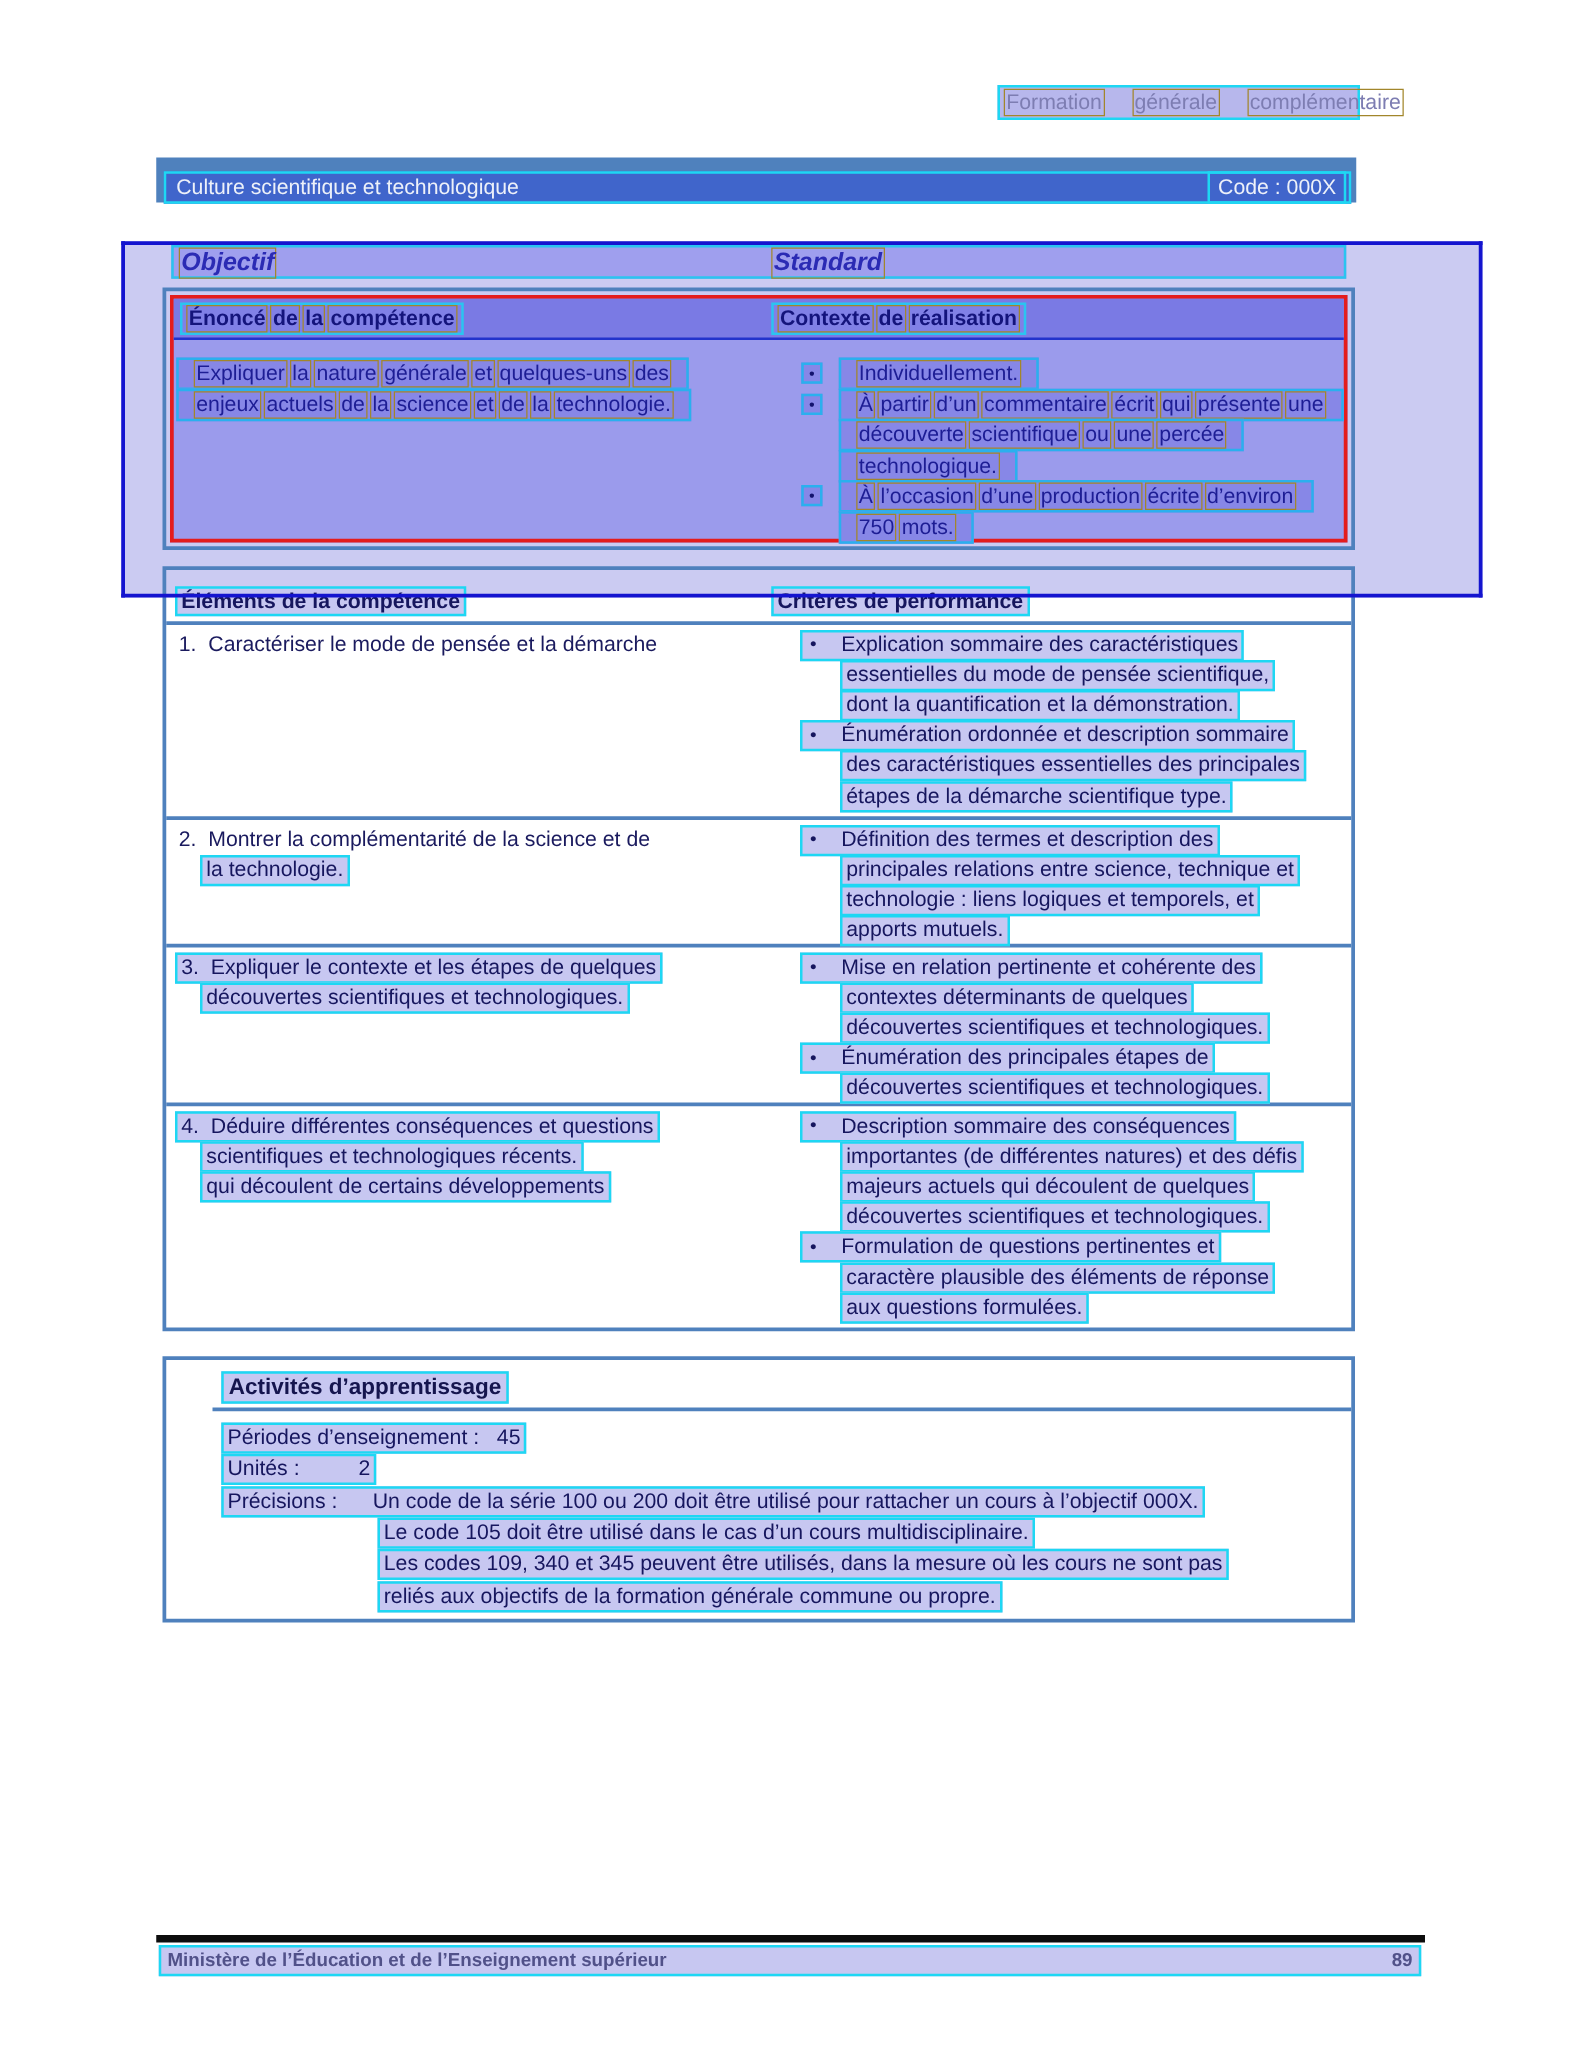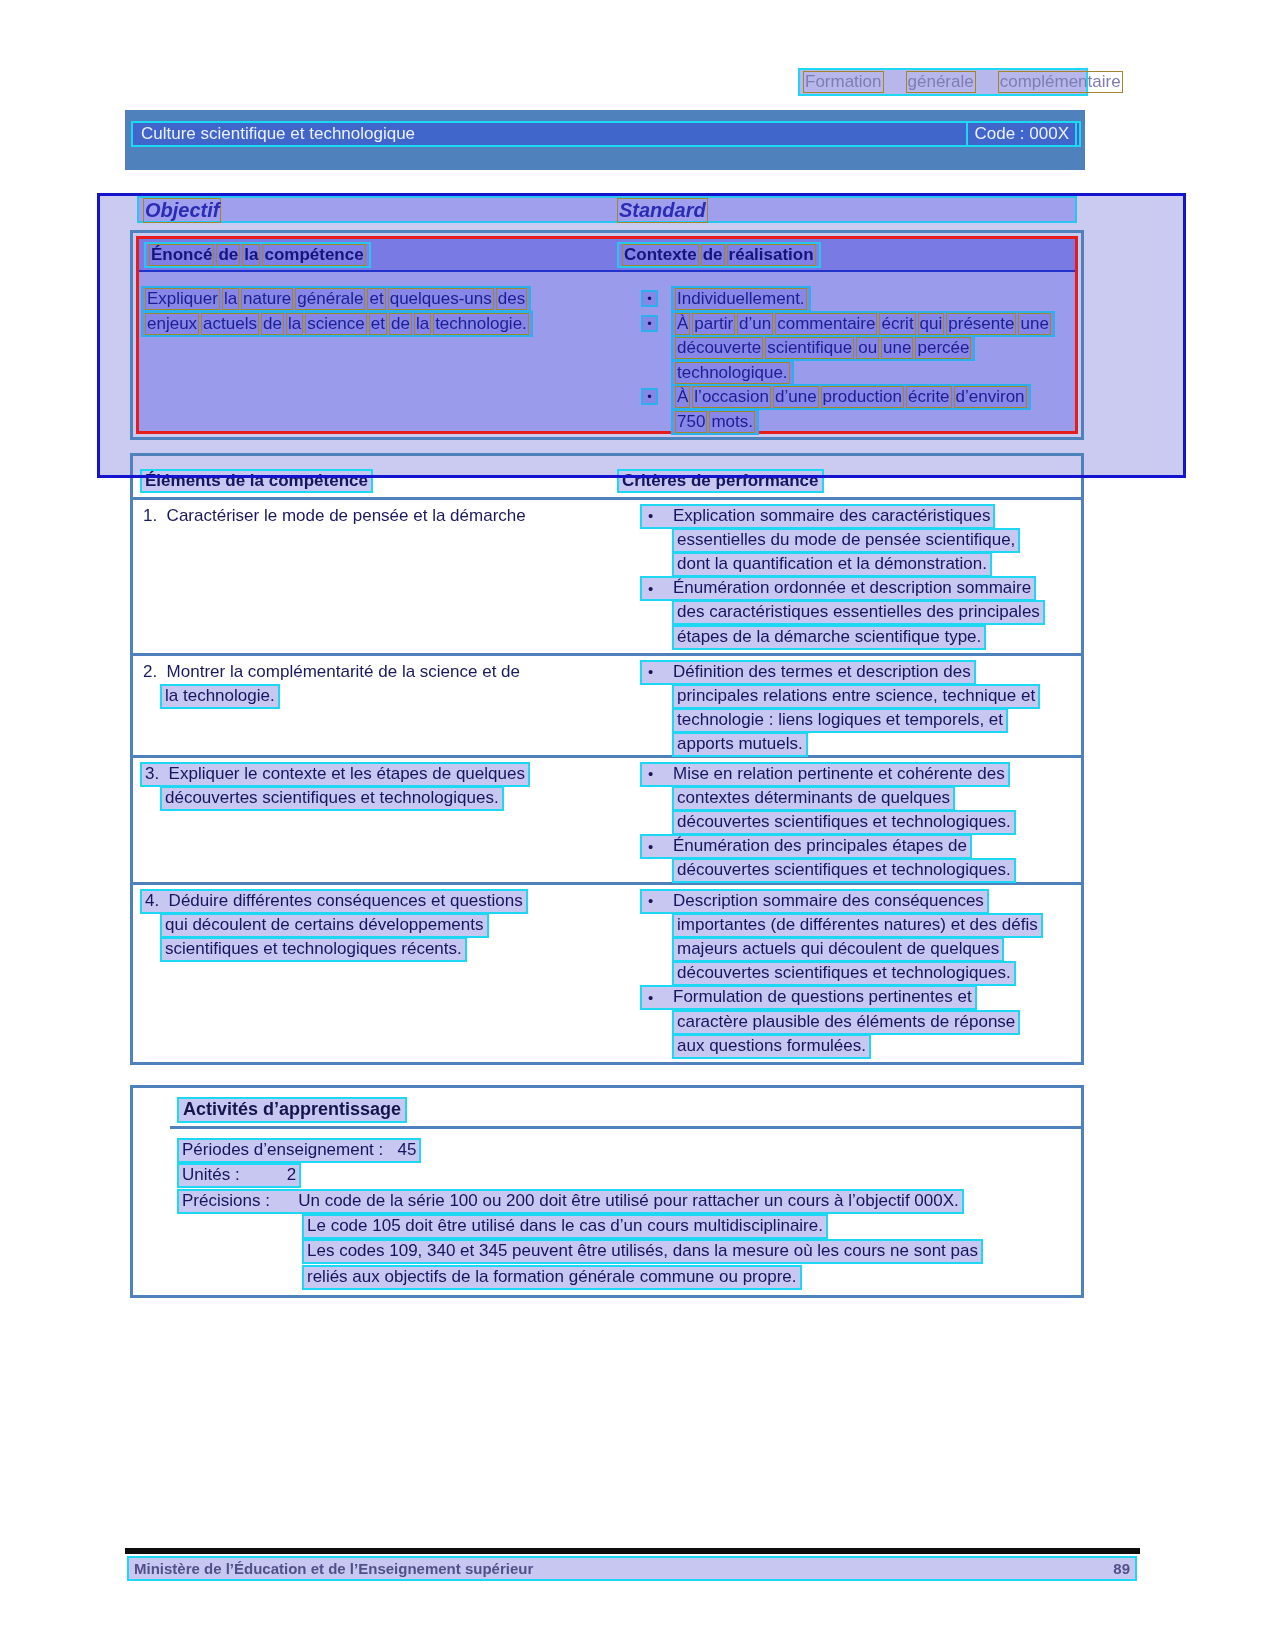--- a/index.html
+++ b/index.html
@@ -12,21 +12,21 @@
   .w { border: 1px solid #a2862b; margin: 0 1px; padding: 0 1px; white-space: pre; }
 
   
   .hdr-right {
     position: absolute; left: 798px; top: 68px; width: 290px; height: 28px;
     background: #b7b7ec; border: 2px solid #1ed7f3; color: #7d7db2;
     font-size: 17px; display: flex; align-items: center; padding: 0 2px; gap: 20px;
   }
 
   
-  .title-bar { position: absolute; left: 125px; top: 110px; width: 960px; height: 60px; background: #4f81bd; }
+  .title-bar { position: absolute; left: 125px; top: 126px; width: 960px; height: 36px; background: #4f81bd; }
   .title-band {
     position: absolute; left: 6px; right: 4px; top: 11px; height: 26px;
     background: #4065cb; border: 2px solid #1ed7f3;
     display: flex; align-items: center; color: #edf1f9; font-size: 17px;
   }
   .title-text { padding-left: 8px; flex: 1; white-space: pre; }
   .code-box {
     position: absolute; right: 2px; top: -2px; height: 26px;
     border: 2px solid #1ed7f3; display: flex; align-items: center; padding: 0 6px; white-space: pre;
   }
@@ -56,21 +56,21 @@
     position: absolute; top: 3px; font-weight: bold; font-size: 17px; color: #14147c;
     background: #8080e6; border: 2px solid #2ac4f0; padding: 0 2px; display: inline-flex; 
   }
   .t1body { position: relative; padding: 15px 0 0 2px; display: flex; }
   .t1left { width: 475px; }
   .t1right { flex: 1; position: relative; }
   .ln1 { height: 24.5px; display: flex; align-items: center; position: relative; }
   .t1right .ln1 { padding-left: 55px; }
   .hl1 {
     background: #8787e7; border: 2px solid #2ab0ee; color: #1d1d94; font-size: 17px;
-    padding: 0 1px; display: inline-flex; align-items: center; white-space: pre;
+    padding: 0 11px; display: inline-flex; align-items: center; white-space: pre;
   }
   .t1bullet {
     position: absolute; left: 25px; top: 3px; width: 17px; height: 17px;
     background: #8787e7; border: 2px solid #2ab0ee; color: #13136e;
     font-size: 13px; line-height: 13px; display: flex; align-items: center; justify-content: center;
   }
 
   
   .t2 { position: absolute; left: 130px; top: 453px; width: 954px; height: 612px; border: 3px solid #4f81bd; z-index: 1; }
   .t2head { position: relative; height: 44px; border-bottom: 3px solid #4f81bd; }
@@ -279,24 +279,24 @@
           </div>
       </div>
     </div>
 
     <div class="t2row last" style="height:174px">
       <div class="t2left">
         <div class="ln">
             <span class="hl2">4.  Déduire différentes conséquences et questions</span>
           </div>
         <div class="ln ind">
+            <span class="hl2">scientifiques et technologiques récents.</span>
+          </div>
+        <div class="ln ind">
             <span class="hl2">qui découlent de certains développements</span>
-          </div>
-        <div class="ln ind">
-            <span class="hl2">scientifiques et technologiques récents.</span>
           </div>
       </div>
       <div class="t2right">
         <div class="ln">
             <span class="hl2 b1"><span class="blt">•</span><span>Description sommaire des conséquences</span></span>
           </div>
         <div class="ln">
             <span class="hl2 bc">importantes (de différentes natures) et des défis</span>
           </div>
         <div class="ln">

